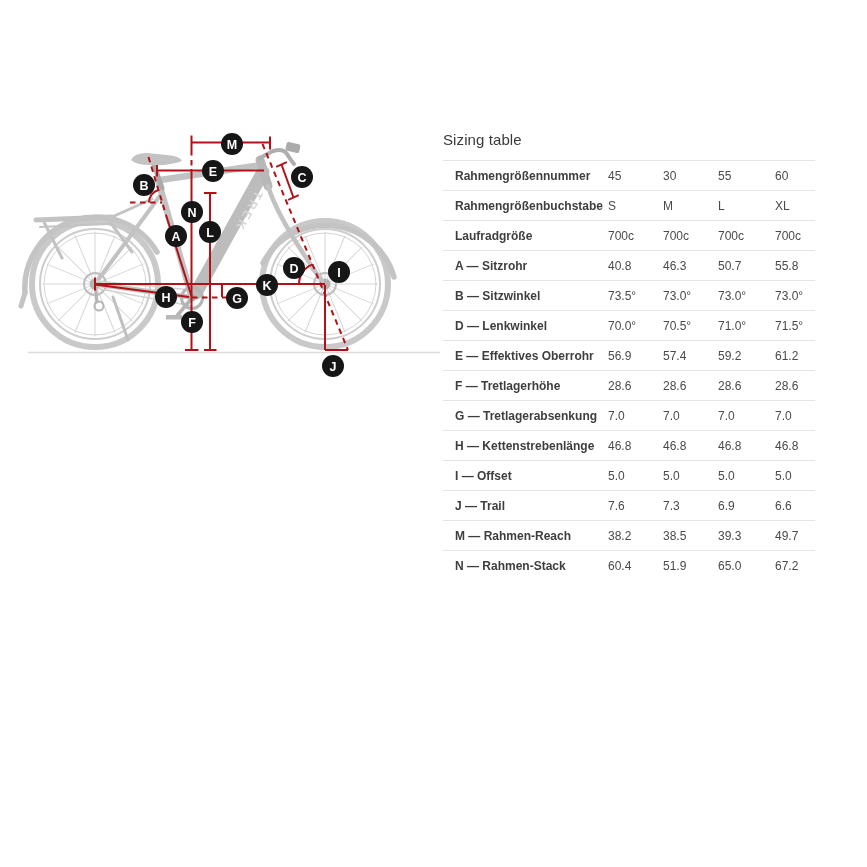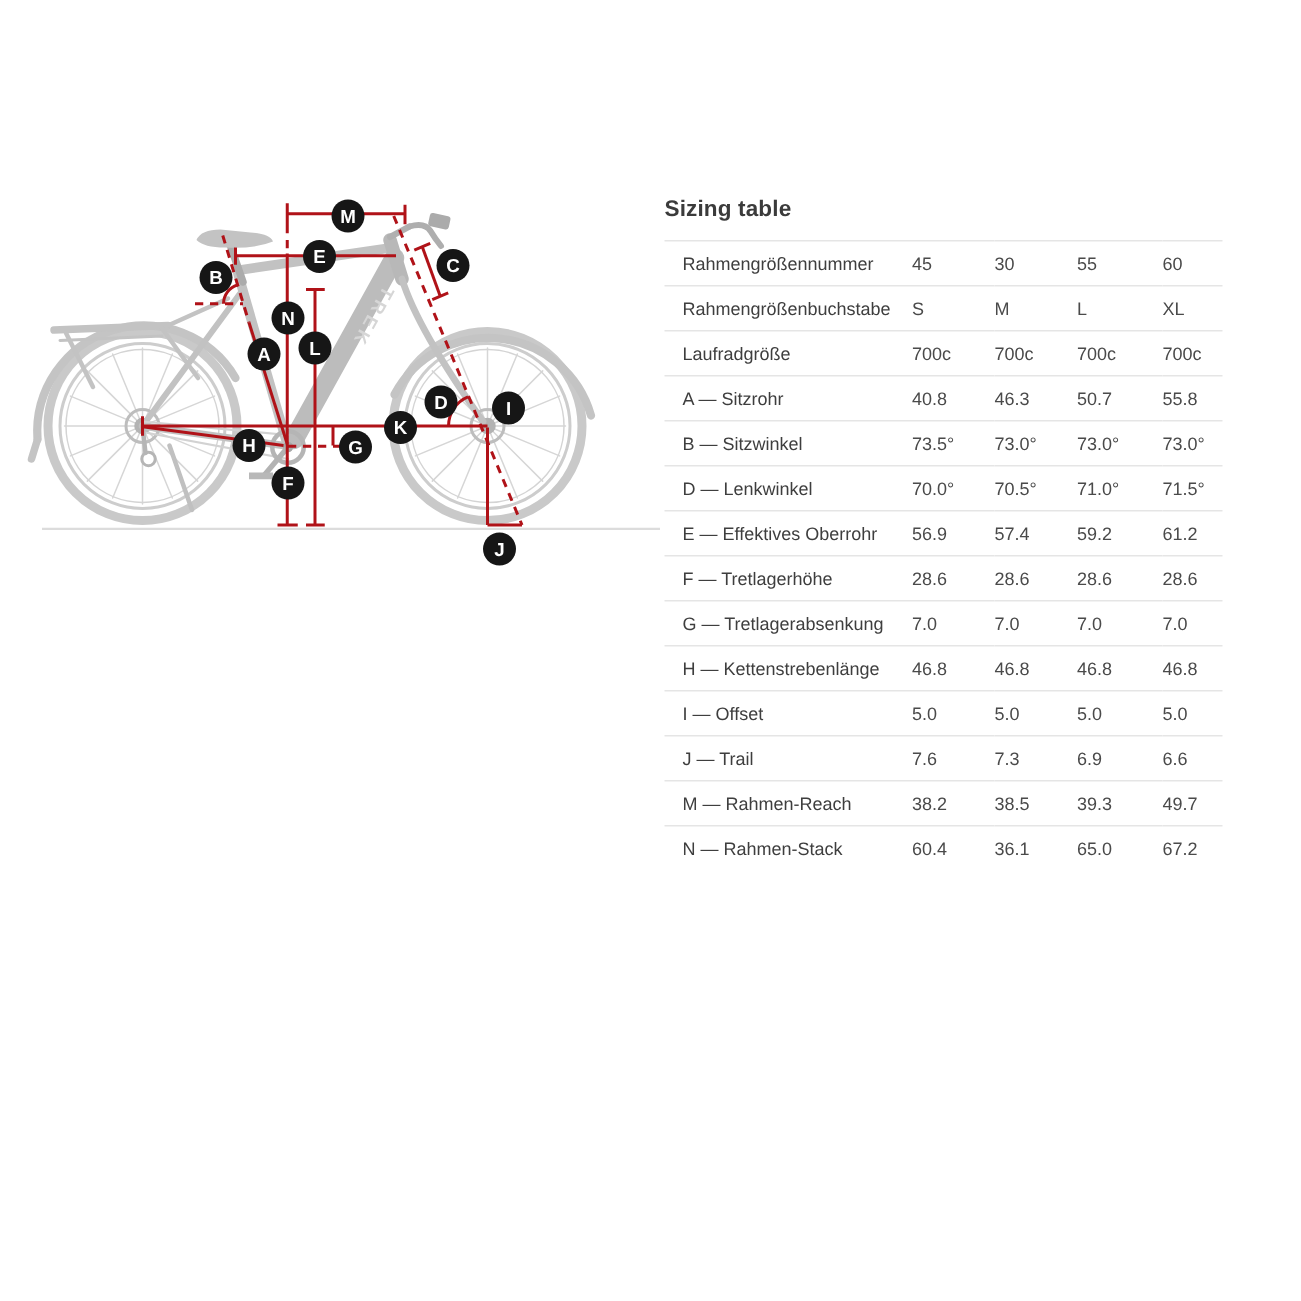--- a/index.html
+++ b/index.html
@@ -5,30 +5,30 @@
   * { box-sizing: border-box; }
   html,body { margin:0; padding:0; }
   body {
     width:867px; height:867px; position:relative; overflow:hidden;
     background:#ffffff;
     font-family:"Liberation Sans", sans-serif;
   }
   #bike-svg { position:absolute; left:0; top:0; width:452px; height:430px; }
   .sizing { position:absolute; left:443px; top:131px; width:372px; }
   .sizing h2 {
-    font-size:15px; font-weight:bold; color:#3b3b3b;
+    font-size:15px; font-weight:normal; color:#3b3b3b;
     margin:0 0 12px 0; letter-spacing:0.1px;
   }
   table.geo { width:100%; border-collapse:collapse; table-layout:fixed; }
   table.geo td {
     height:30px; border-top:1px solid #e5e5e5;
     font-size:12px; color:#4a4a4a; padding:0; vertical-align:middle;
     white-space:nowrap; overflow:hidden;
   }
-  table.geo td.lbl { font-weight:normal; color:#3e3e3e; padding-left:12px; }
+  table.geo td.lbl { font-weight:bold; color:#3e3e3e; padding-left:12px; }
   svg text.marker-letter { font-family:"Liberation Sans", sans-serif; }
 </style>
 </head>
 <body>
 
 <svg id="bike-svg" viewBox="0 0 452 430">
 
   <line x1="28" y1="352.5" x2="440" y2="352.5" stroke="#dcdcdc" stroke-width="1.5"></line>
 
   <g stroke-linecap="round">
@@ -289,19 +289,19 @@
         <tr>
           <td class="lbl">M — Rahmen-Reach</td>
           <td class="val">38.2</td>
           <td class="val">38.5</td>
           <td class="val">39.3</td>
           <td class="val">49.7</td>
         </tr>
         <tr>
           <td class="lbl">N — Rahmen-Stack</td>
           <td class="val">60.4</td>
-          <td class="val">36.1</td>
+          <td class="val">51.9</td>
           <td class="val">65.0</td>
           <td class="val">67.2</td>
         </tr>
       </tbody>
   </table>
 </div>
 
 </body></html>

